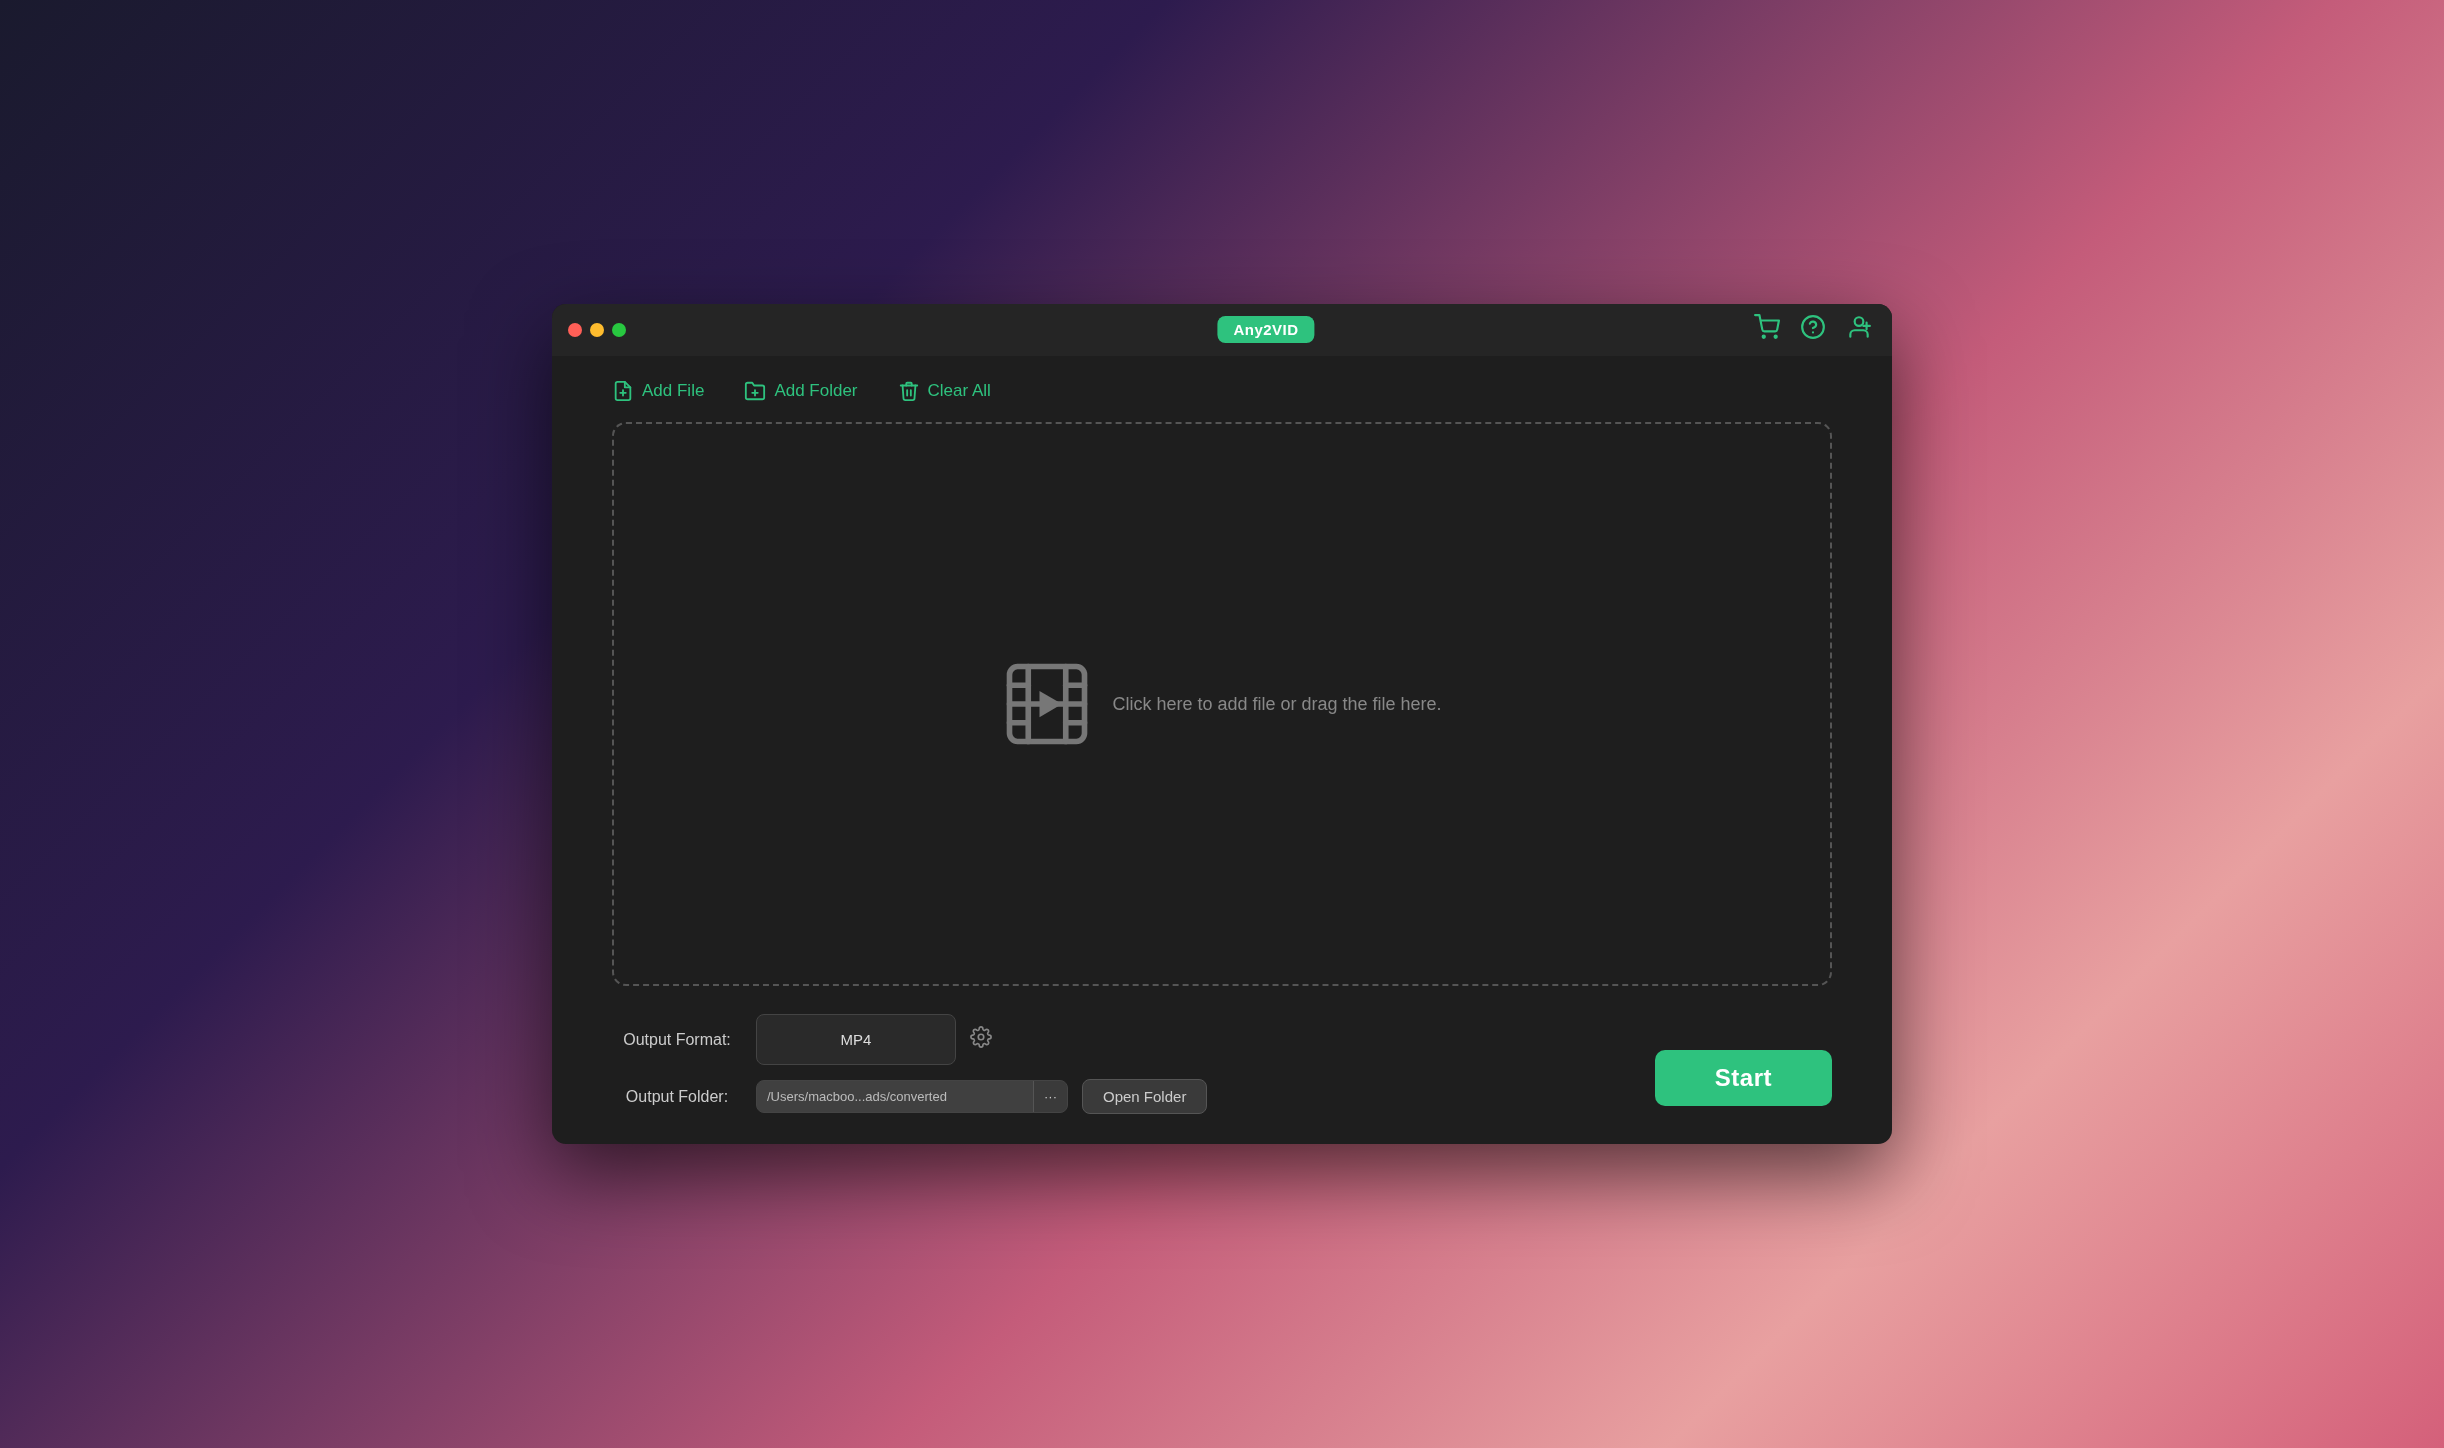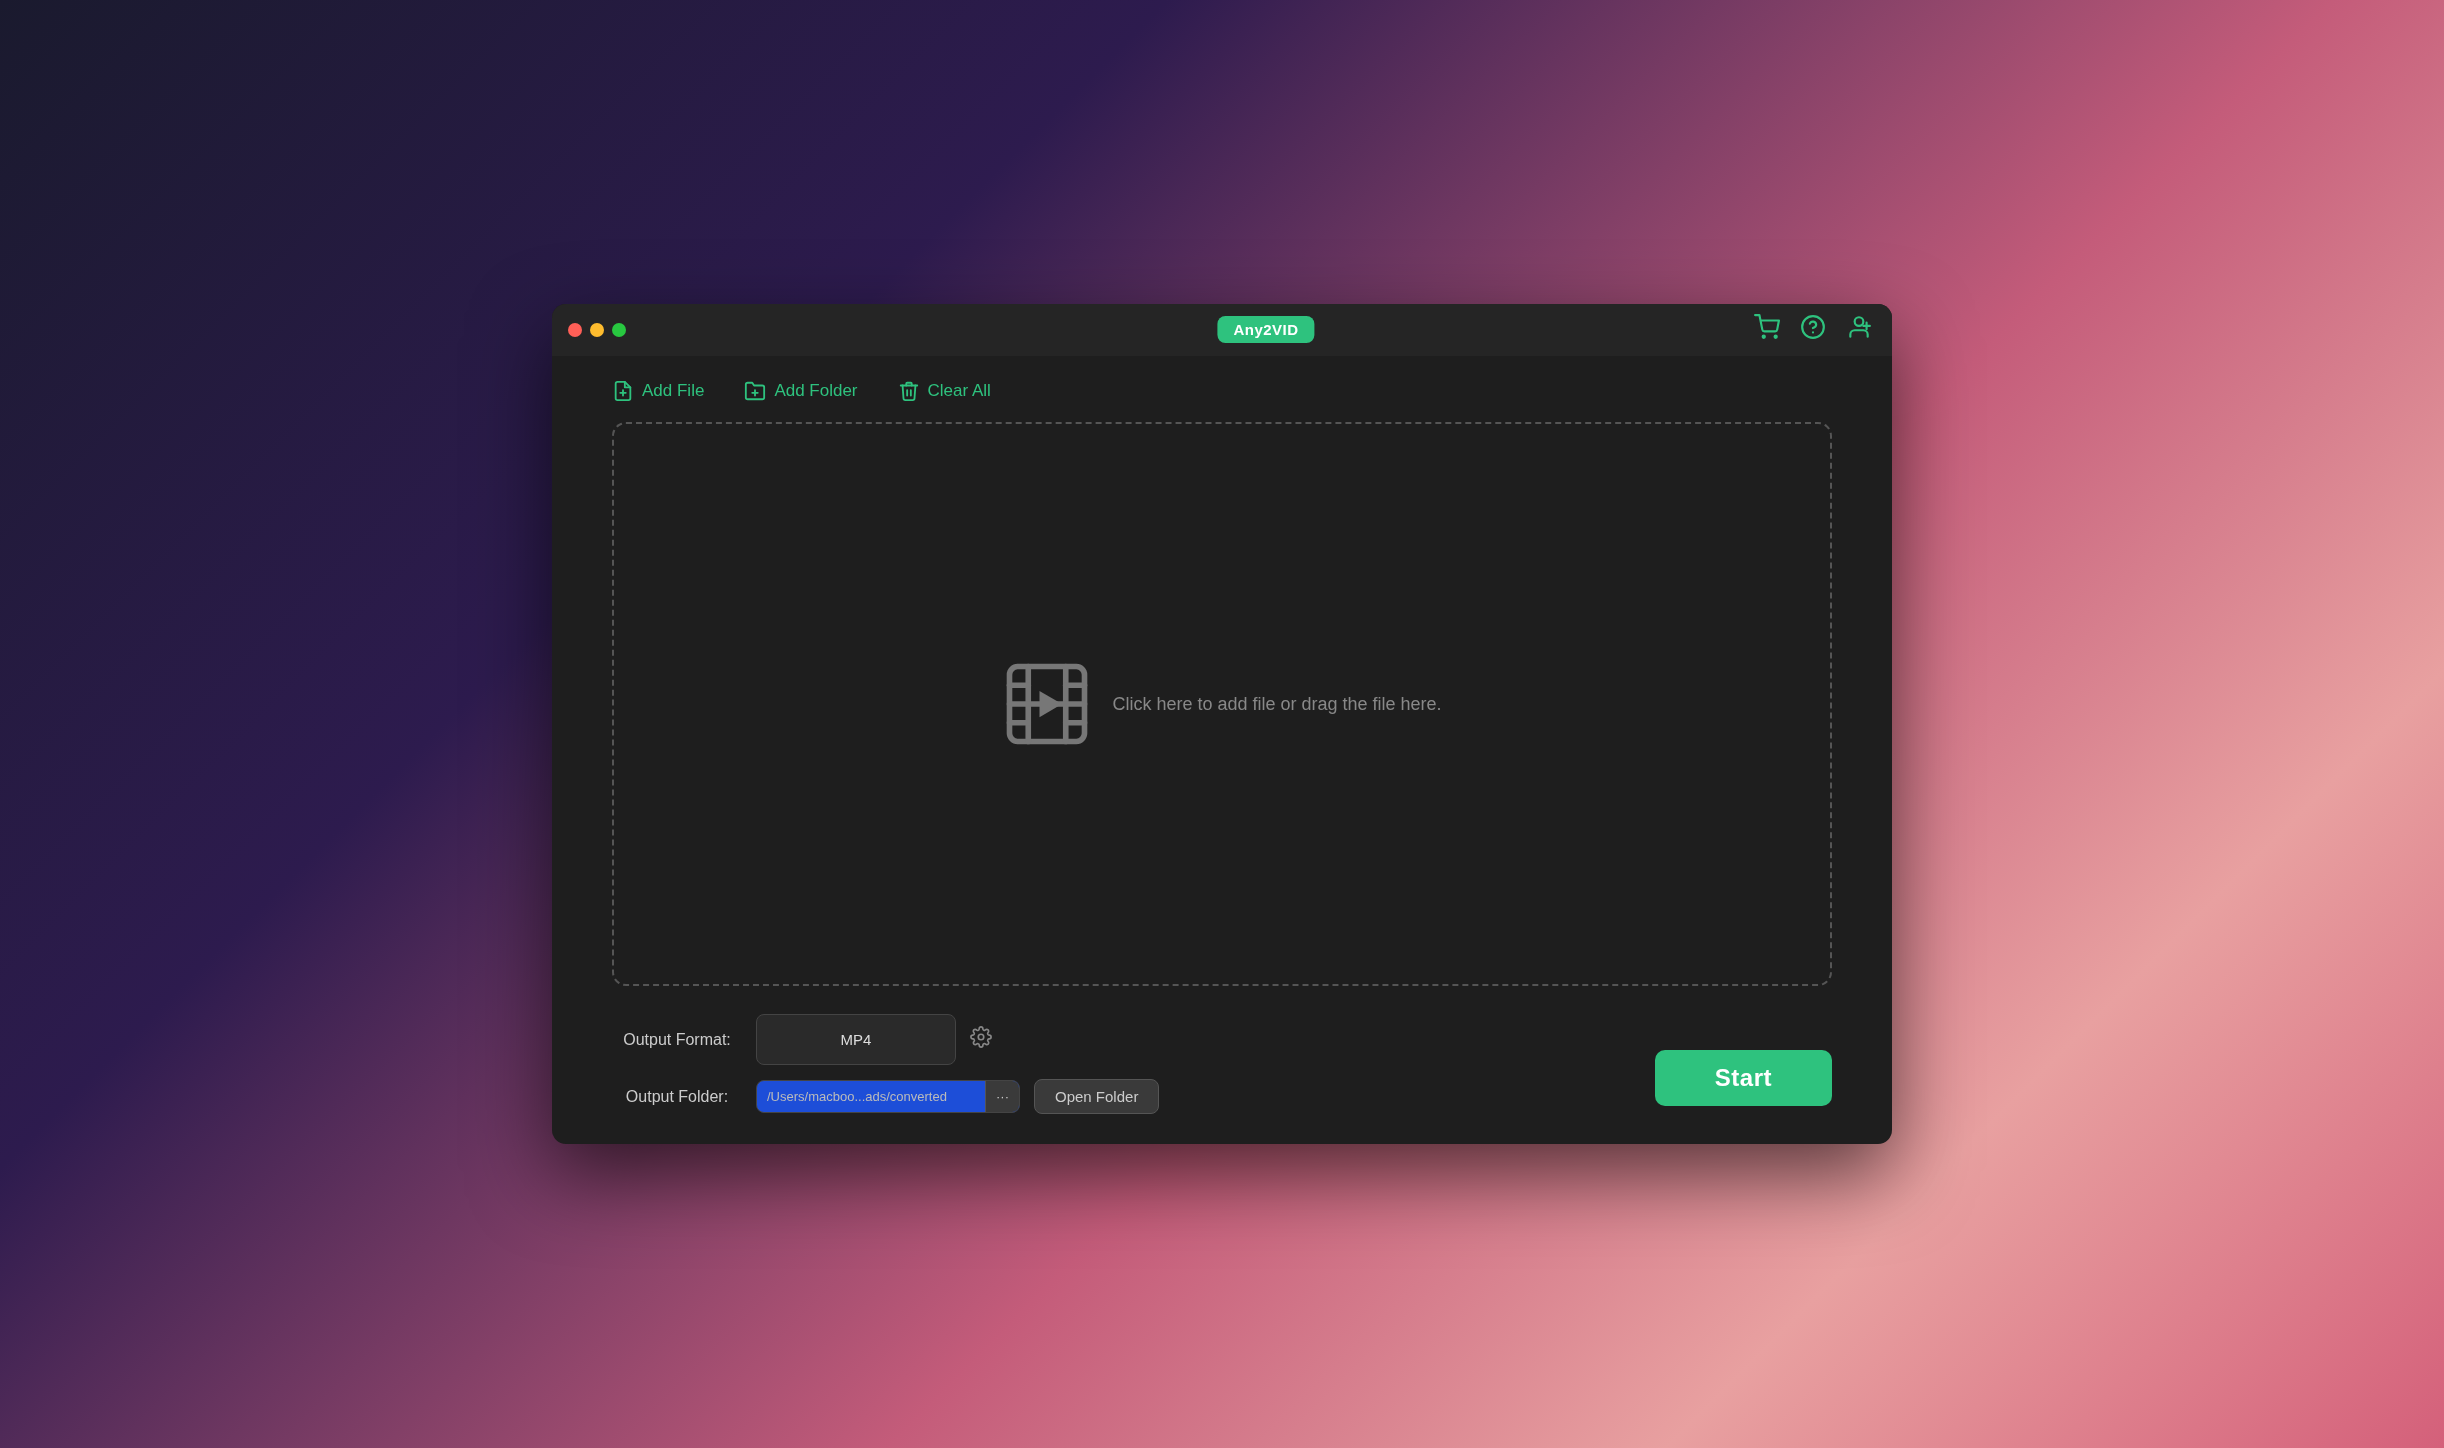--- a/index.html
+++ b/index.html
@@ -198,27 +198,27 @@
       border-radius: 10px;
       color: white;
       font-size: 24px;
       font-weight: 600;
       padding: 14px 60px;
       cursor: pointer;
       letter-spacing: 0.5px;
     }
 
     .folder-input-wrapper {
-      background: #1d4ed8;
+      background: #404040;
       border: 1px solid #444;
       border-radius: 8px;
       display: flex;
       align-items: center;
       overflow: hidden;
-      width: 264px;
+      width: 312px;
     }
 
     .folder-path-text {
       color: #bbb;
       font-size: 13px;
       padding: 8px 10px;
       flex: 1;
       overflow: hidden;
       text-overflow: ellipsis;
       white-space: nowrap;

